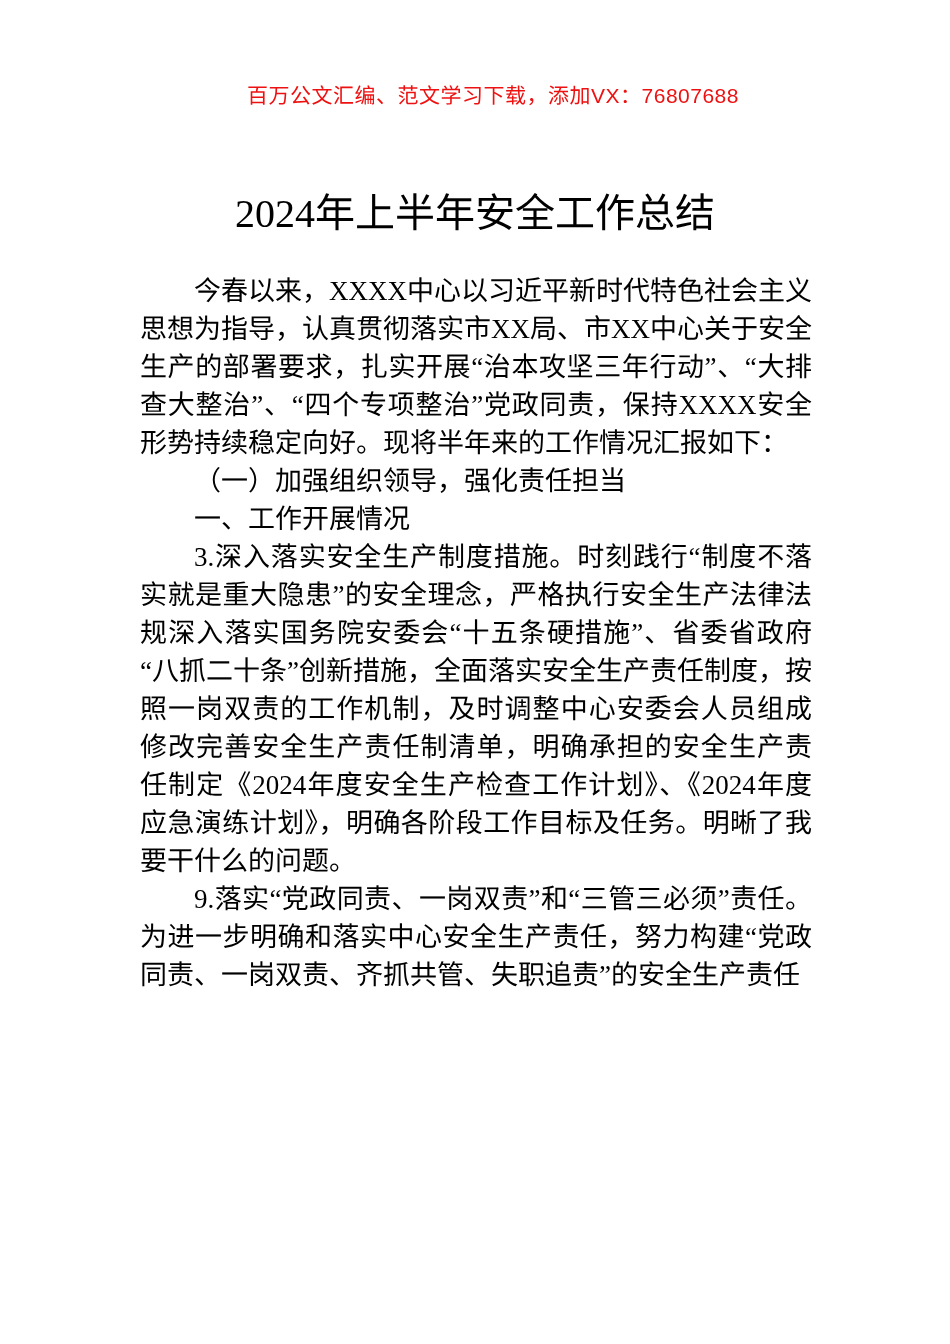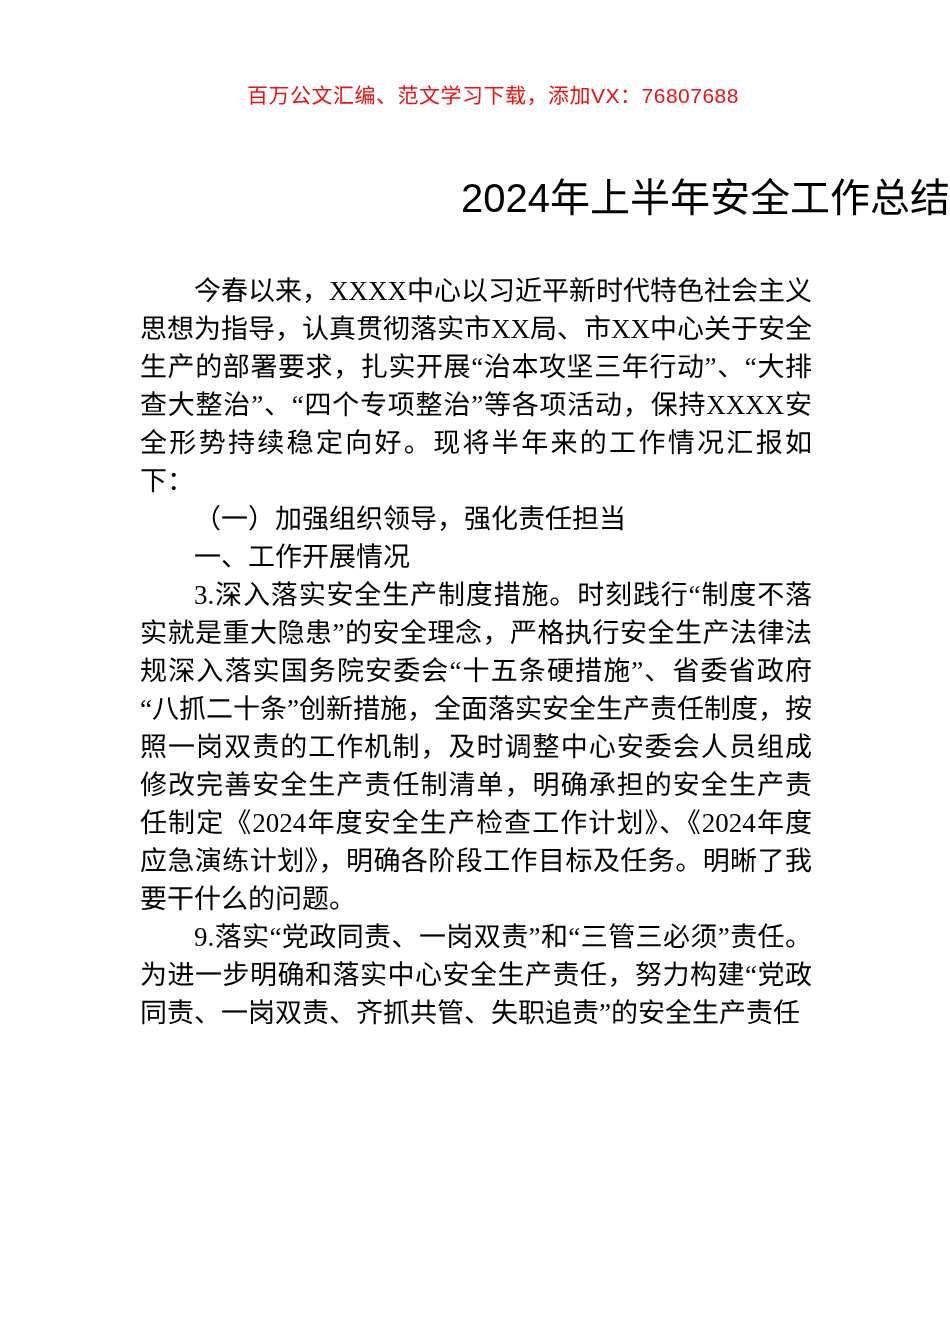--- a/index.html
+++ b/index.html
@@ -27,27 +27,27 @@
     font-family:"Liberation Sans", sans-serif;
     font-size:21px;
     line-height:24px;
     color:var(--promo-red);
     letter-spacing:0.5px;
     white-space:nowrap;
   }
   .doc-title{
     position:absolute;
     top:172px;left:0;right:0;
-    margin:0;
-    text-align:right;
+    margin:16px;
+    text-align:center;
     font-size:40px;
     font-weight:normal;
     line-height:52px;
     color:var(--ink);
-    font-family:Liberation Sans, sans-serif;
+    font-family:Liberation Serif, serif;
   }
   .content{
     position:absolute;
     top:272px;left:140px;
     width:672px;
     font-size:27px;
     line-height:38px;
     color:var(--ink);
     text-align:justify;
     text-justify:inter-ideograph;
@@ -62,19 +62,19 @@
 </style>
 </head>
 <body>
 
 <div class="page">
   <div class="promo">百万公文汇编、范文学习下载，添加VX：76807688</div>
 
   <h1 class="doc-title">2024年上半年安全工作总结</h1>
 
   <div class="content">
-      <p>今春以来，XXXX中心以习近平新时代特色社会主义思想为指导，认真贯彻落实市XX局、市XX中心关于安全生产的部署要求，扎实开展“治本攻坚三年行动”、“大排查大整治”、“四个专项整治”等各项活动，保持XXXX安全形势持续稳定向好。现将半年来的工作情况汇报如下：</p>
+      <p>今春以来，XXXX中心以习近平新时代特色社会主义思想为指导，认真贯彻落实市XX局、市XX中心关于安全生产的部署要求，扎实开展“治本攻坚三年行动”、“大排查大整治”、“四个专项整治”党政同责，保持XXXX安全形势持续稳定向好。现将半年来的工作情况汇报如下：</p>
       <p>（一）加强组织领导，强化责任担当</p>
       <p>一、工作开展情况</p>
       <p>3.深入落实安全生产制度措施。时刻践行“制度不落实就是重大隐患”的安全理念，严格执行安全生产法律法规深入落实国务院安委会“十五条硬措施”、省委省政府“八抓二十条”创新措施，全面落实安全生产责任制度，按照一岗双责的工作机制，及时调整中心安委会人员组成修改完善安全生产责任制清单，明确承担的安全生产责任制定《2024年度安全生产检查工作计划》、《2024年度应急演练计划》，明确各阶段工作目标及任务。明晰了我要干什么的问题。</p>
       <p>9.落实“党政同责、一岗双责”和“三管三必须”责任。为进一步明确和落实中心安全生产责任，努力构建“党政同责、一岗双责、齐抓共管、失职追责”的安全生产责任</p>
     </div>
 </div>
 
 </body></html>

